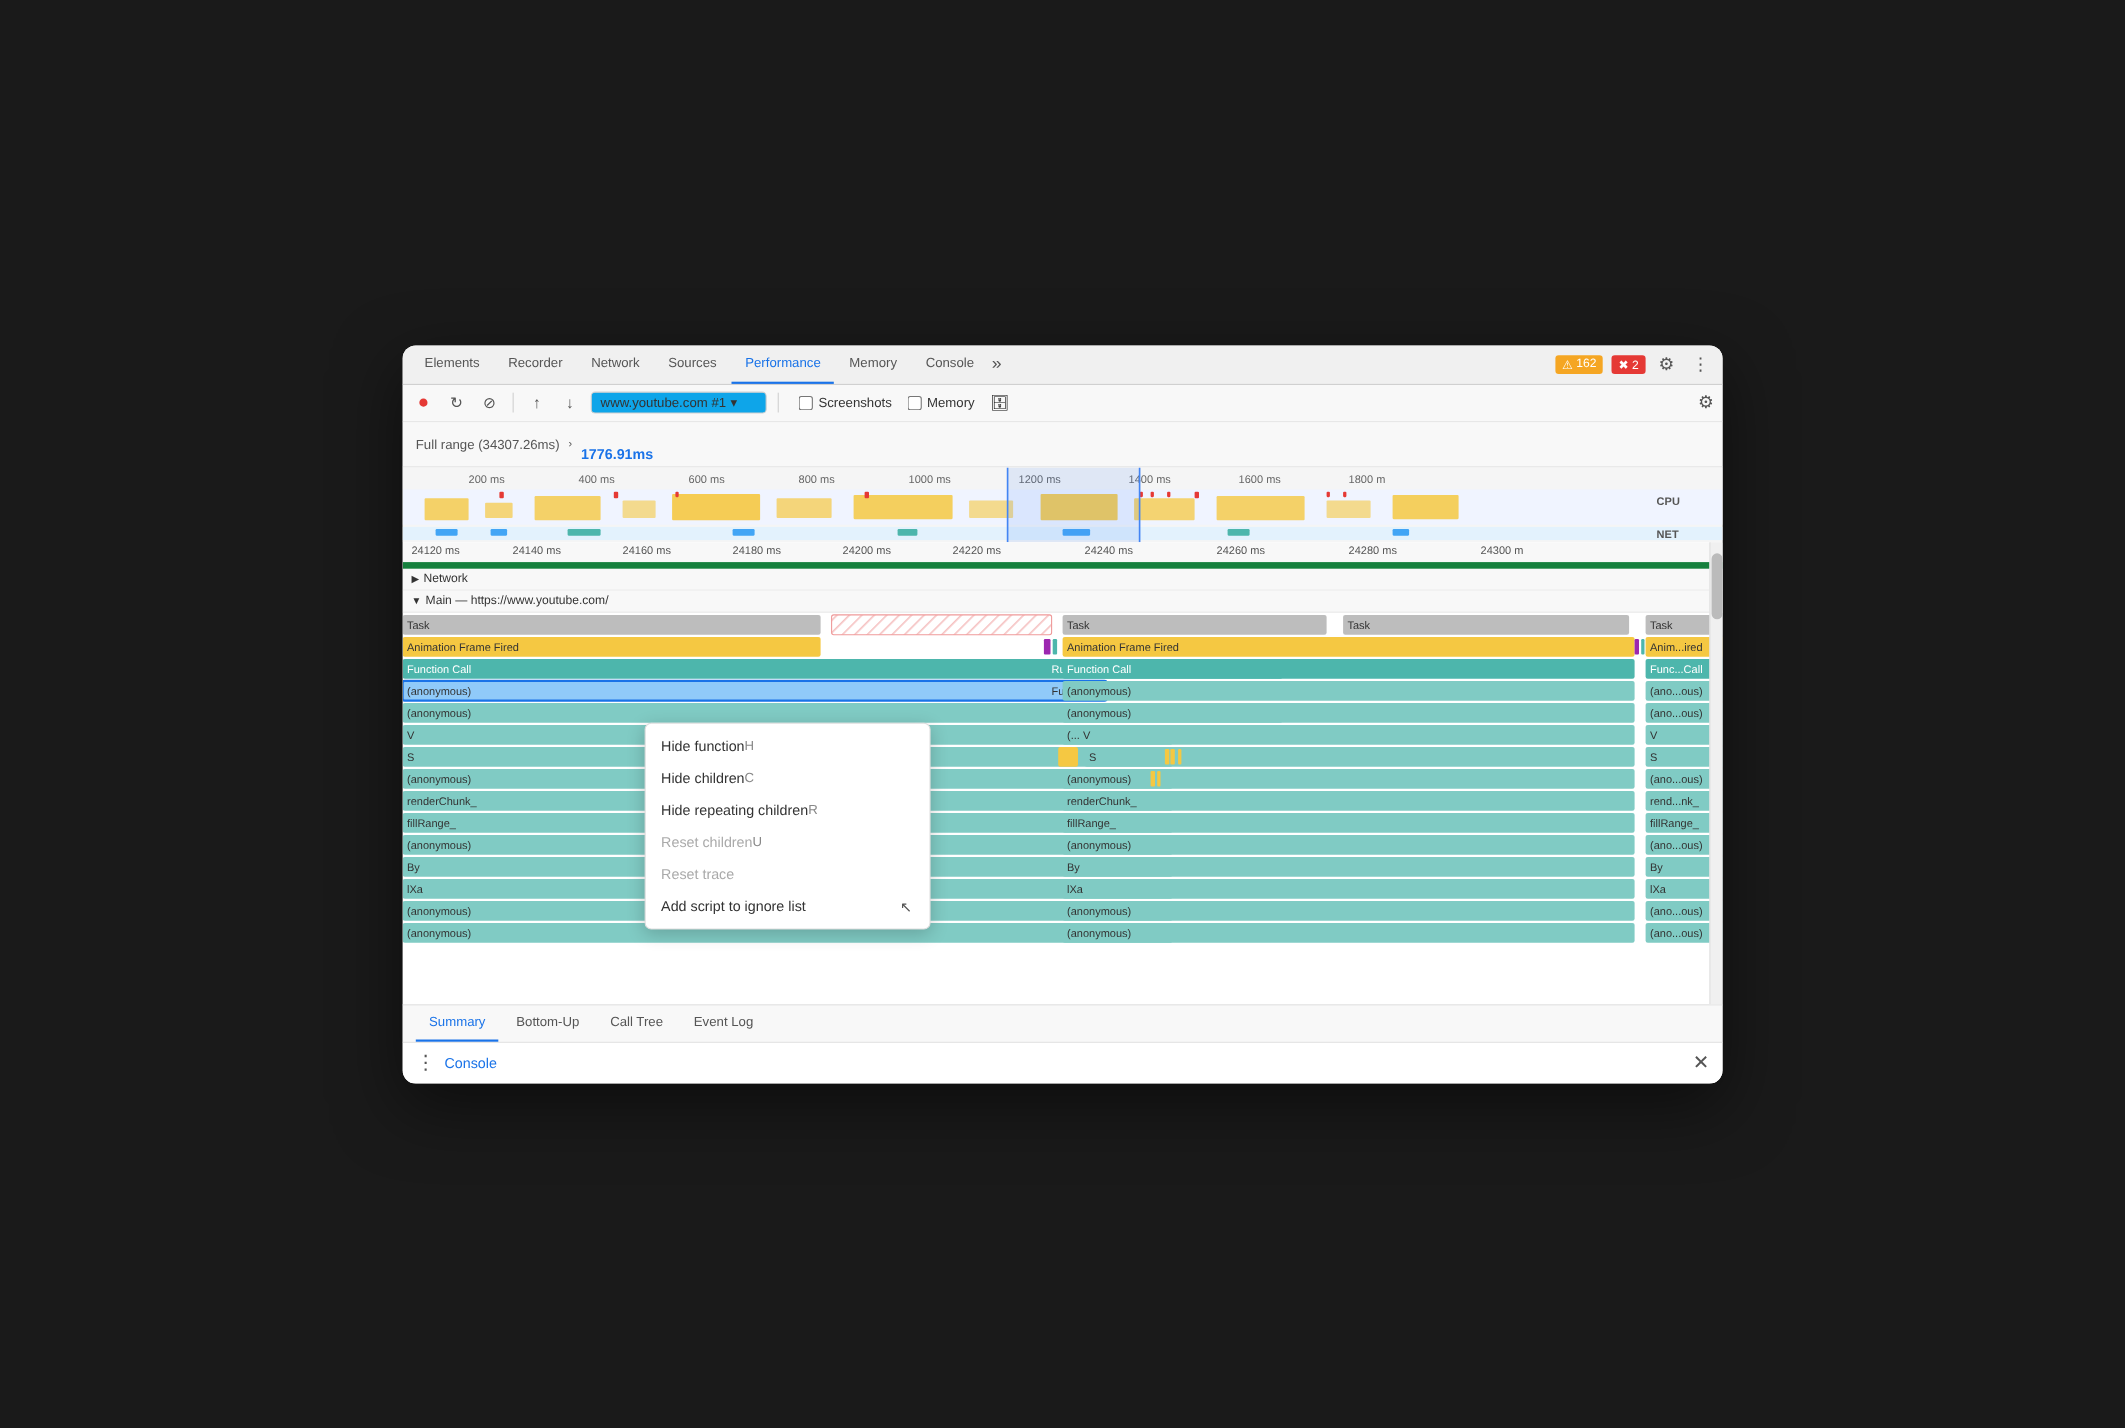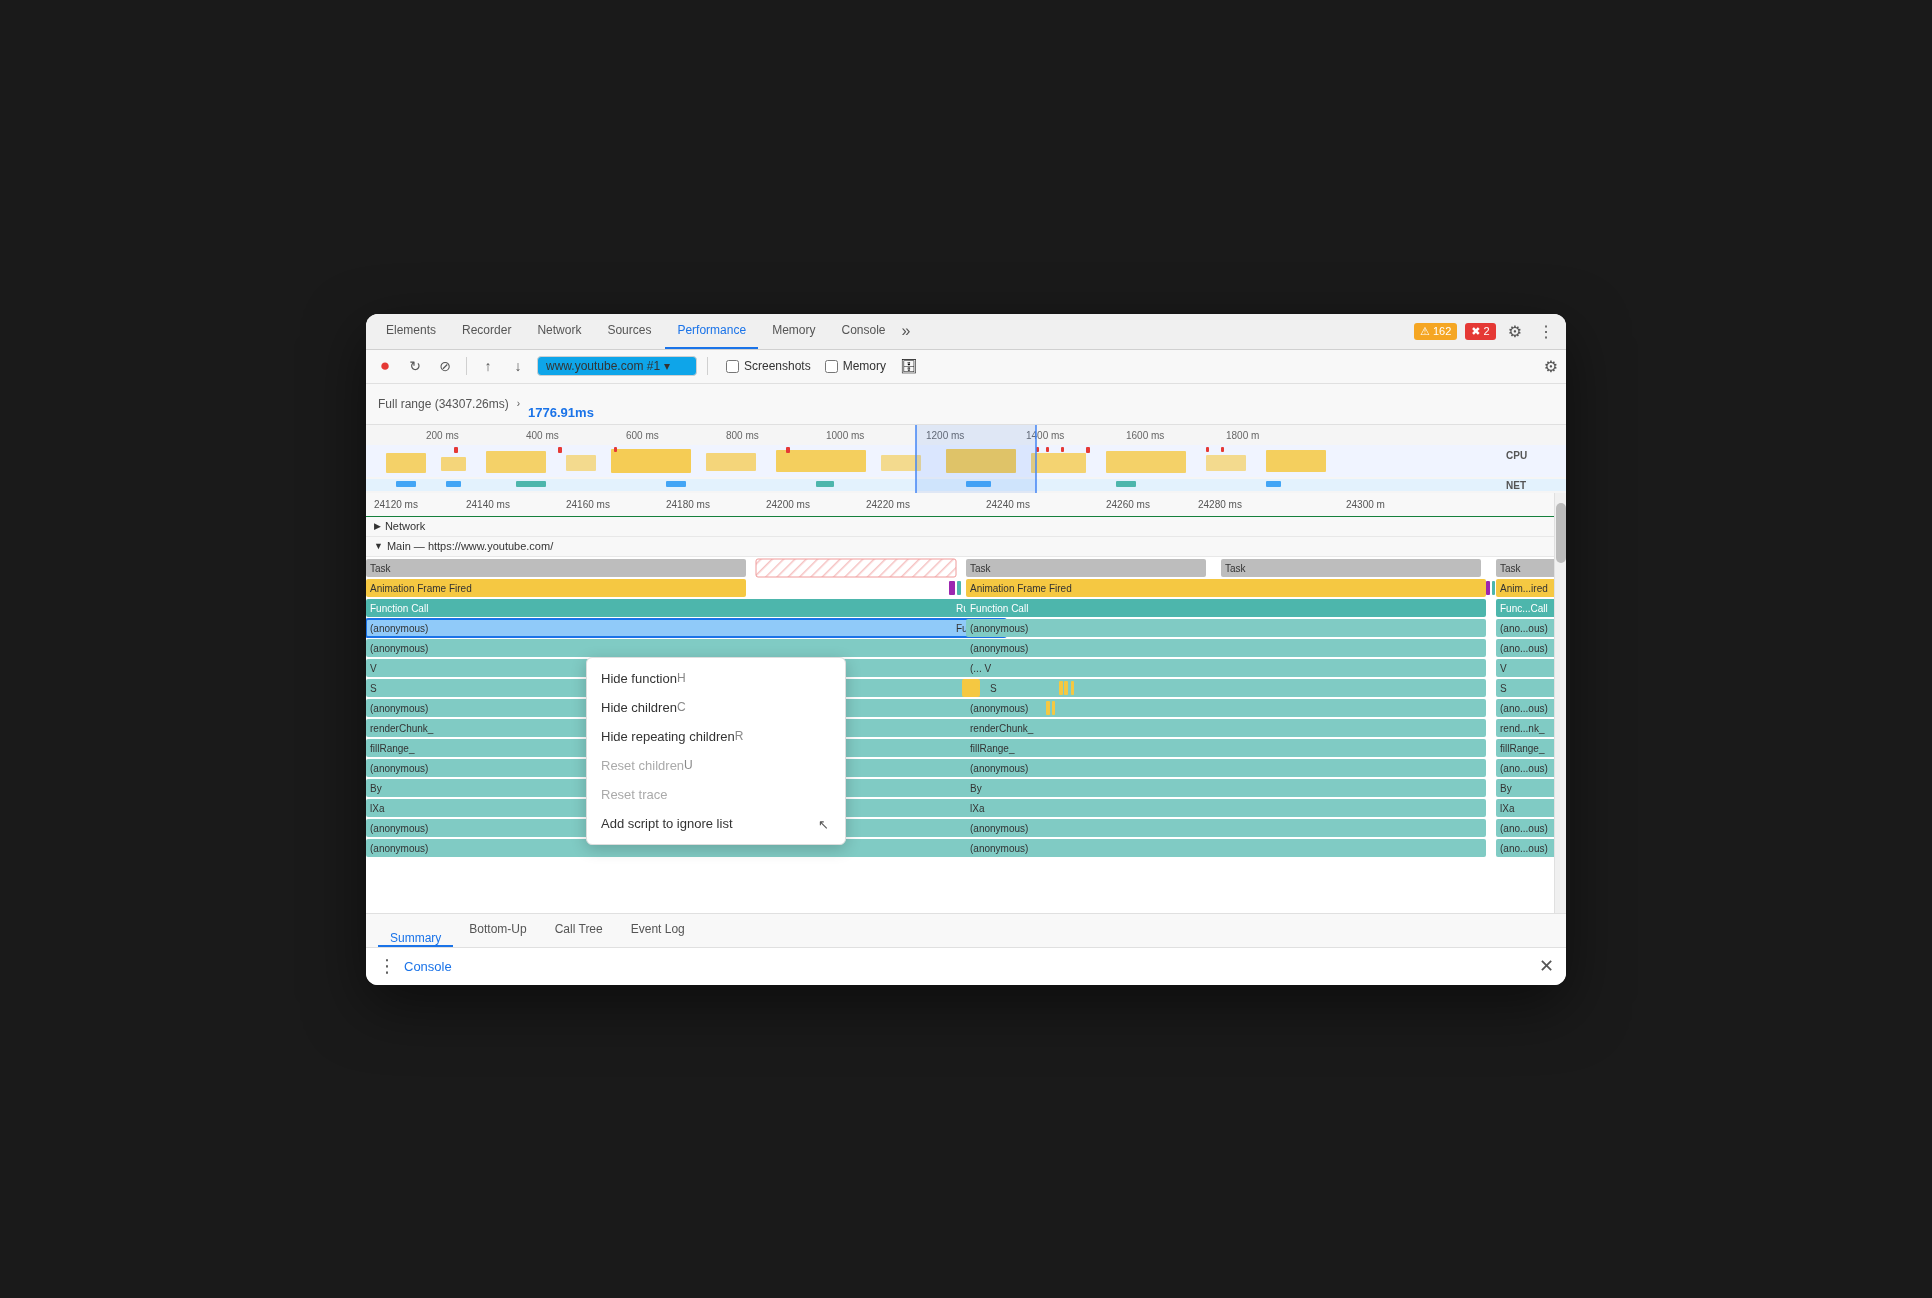--- a/index.html
+++ b/index.html
@@ -158,21 +158,21 @@
       gap: 8px;
       font-size: 12px;
     }
     .range-full { color: #555; }
     .range-arrow { color: #555; font-size: 10px; }
     .range-selected { color: #1a73e8; font-weight: 600; font-size: 13px; margin-top: 17px; }
     
     .timeline-ruler-main {
       height: 24px;
       background: #f8f8f8;
-      border-bottom: 1px solid #15803d;
+      border-bottom: 6px solid #15803d;
       display: flex;
       align-items: center;
       font-size: 10px;
       color: #555;
       padding: 0 12px;
       position: relative;
     }
     .ruler-label {
       position: absolute;
       font-size: 10px;
@@ -206,21 +206,20 @@
       display: flex;
       align-items: center;
       font-size: 12px;
       color: #555;
       cursor: pointer;
       border-bottom: 2px solid transparent;
     }
     .bottom-tab.active {
       color: #1a73e8;
       border-bottom-color: #1a73e8;
-      align-items: flex-end;
     }
     
     .console-bar {
       background: #fff;
       border-top: 1px solid #e0e0e0;
       height: 38px;
       display: flex;
       align-items: center;
       padding: 0 12px;
       gap: 8px;
@@ -435,21 +434,21 @@
 
       <div class="timeline-ruler-main">
         <span class="ruler-label" style="left:8px;">24120 ms</span>
         <span class="ruler-label" style="left:100px;">24140 ms</span>
         <span class="ruler-label" style="left:200px;">24160 ms</span>
         <span class="ruler-label" style="left:300px;">24180 ms</span>
         <span class="ruler-label" style="left:400px;">24200 ms</span>
         <span class="ruler-label" style="left:500px;">24220 ms</span>
         <span class="ruler-label" style="left:620px;">24240 ms</span>
         <span class="ruler-label" style="left:740px;">24260 ms</span>
-        <span class="ruler-label" style="left:832px;">24280 ms</span>
+        <span class="ruler-label" style="left:860px;">24280 ms</span>
         <span class="ruler-label" style="left:980px;">24300 m</span>
       </div>
 
       <div class="flame-section-header">
         <span class="expand-arrow">▶</span>
         <span>Network</span>
       </div>
 
       <div class="flame-section-header">
         <span class="expand-arrow">▼</span>

